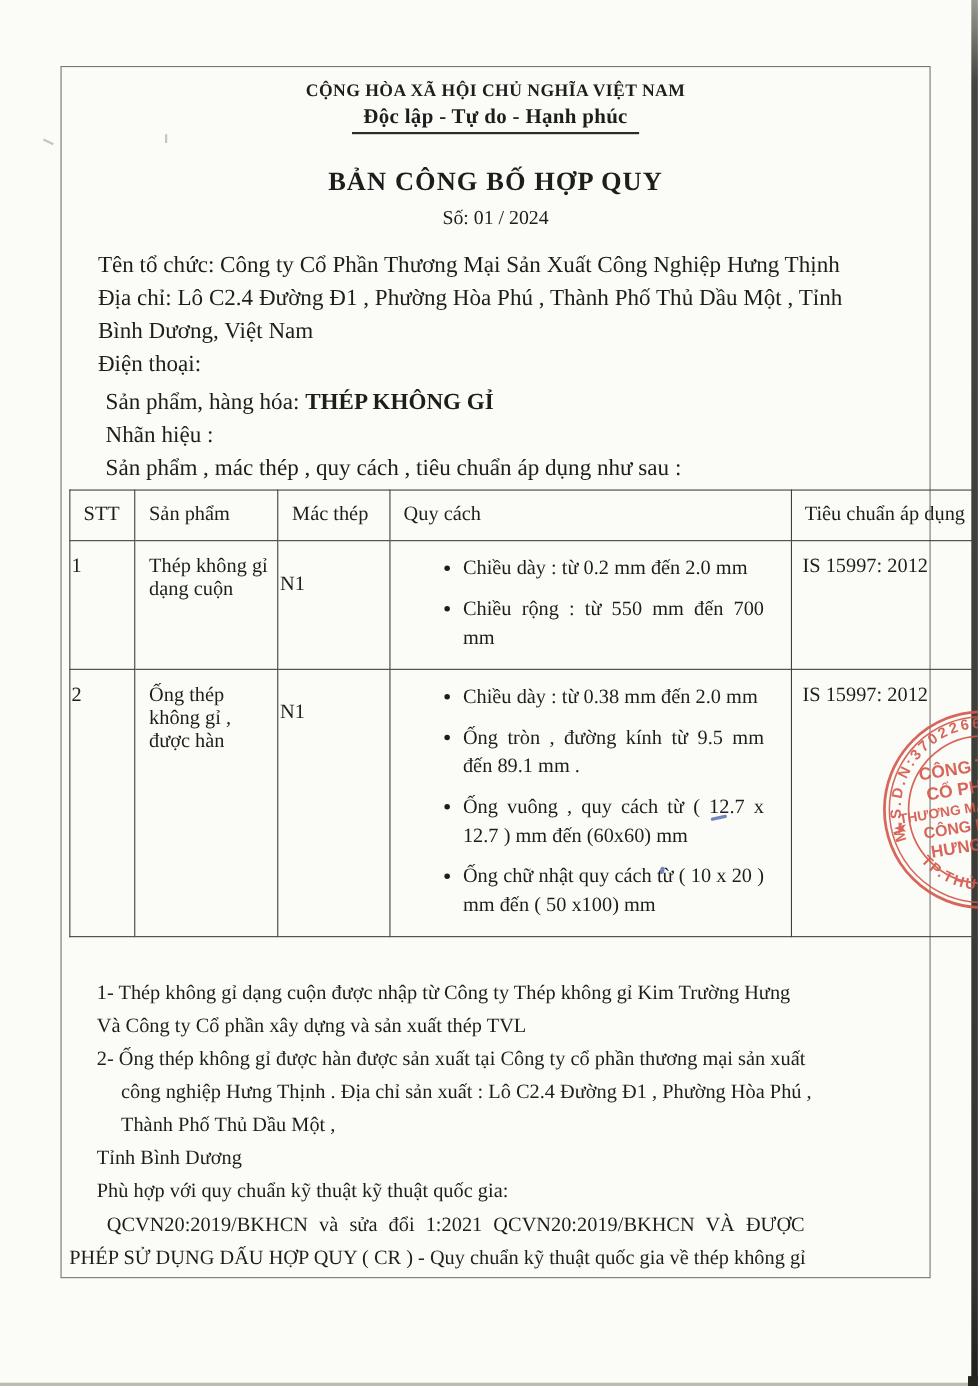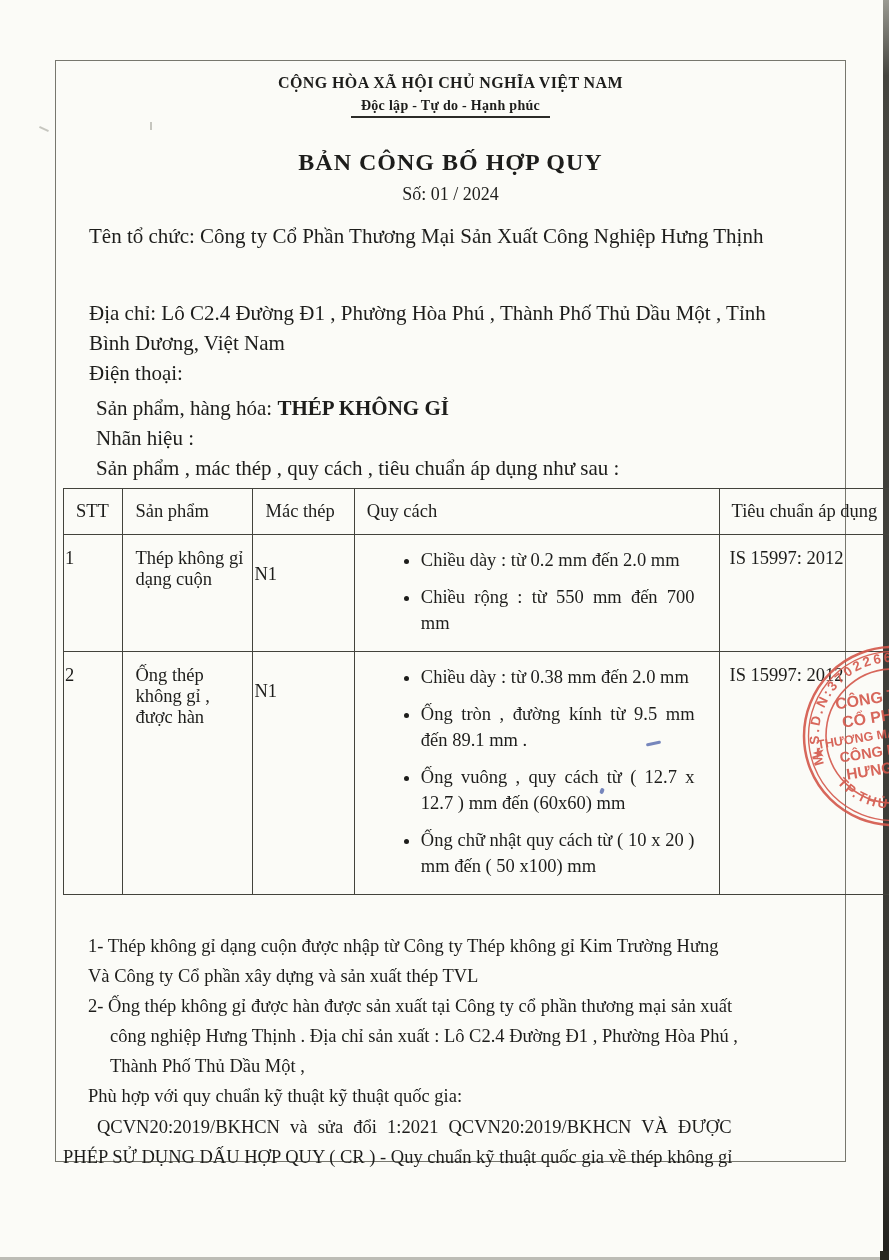--- a/index.html
+++ b/index.html
@@ -15,27 +15,27 @@
   .edge-line-bottom{position:absolute;left:0;bottom:0;width:889px;height:3px;background:#bcbcb5;}
   .corner-dot{position:absolute;right:0;bottom:0;width:9px;height:9px;background:#26261f;}
   .speck{position:absolute;background:#9a9a92;opacity:.55;}
 
   
   .frame{position:absolute;left:55px;top:60px;width:789px;height:1100px;border:1px solid #77776e;}
 
   .center{text-align:center;}
   .h1{font-size:16px;font-weight:bold;letter-spacing:.4px;margin-top:13px;}
   .motto-wrap{margin-top:4px;}
-  .motto{display:inline-block;font-size:14px;font-weight:bold;
+  .motto{display:inline-block;font-size:19px;font-weight:bold;
     border-bottom:2px solid #2b2b28;padding:0 10px 2px 10px;letter-spacing:.3px;}
   .doc-title{font-size:24px;font-weight:bold;letter-spacing:1px;margin-top:31px;}
   .doc-no{font-size:18px;margin-top:8px;}
 
   .info{margin:16px 24px 0 33px;font-size:21px;line-height:30px;}
-  .preline{white-space:pre-line;margin-top:47px;}
+  .preline{white-space:pre-line;}
   .indent7{margin-left:7px;}
   .phone-line{margin-bottom:5px;}
   .bold{font-weight:bold;}
 
   table.spec{border-collapse:collapse;margin:5px 0 0 7px;width:856px;font-size:18.5px;}
   table.spec th, table.spec td{border:1px solid #43433c;vertical-align:top;text-align:left;font-weight:normal;}
   table.spec th{padding:12px 8px 12px 12px;}
   th.th-stt{text-align:left;padding-left:10px;}
   td.stt{text-align:center;padding-top:13px;}
   td.sp{padding:13px 9px 0 12px;text-align:justify;}
@@ -132,20 +132,21 @@
       </tr>
     </tbody>
   </table>
 
   <div class="notes">
     <div class="note-item">1- Thép không gỉ dạng cuộn được nhập từ Công ty Thép không gỉ Kim Trường Hưng
 Và Công ty Cổ phần xây dựng và sản xuất thép TVL</div>
     <div class="note-item hanging">2- Ống thép không gỉ được hàn được sản xuất tại Công ty cổ phần thương mại sản xuất
 công nghiệp Hưng Thịnh . Địa chỉ sản xuất : Lô C2.4 Đường Đ1 , Phường Hòa Phú ,
 Thành Phố Thủ Dầu Một ,</div>
+    <div>Tỉnh Bình Dương</div>
     <div>Phù hợp với quy chuẩn kỹ thuật kỹ thuật quốc gia:</div>
     <div class="regulation">QCVN20:2019/BKHCN và sửa đổi 1:2021 QCVN20:2019/BKHCN VÀ ĐƯỢC
 PHÉP SỬ DỤNG DẤU HỢP QUY ( CR ) -  Quy chuẩn kỹ thuật quốc gia về thép không gỉ</div>
   </div>
 
 </div>
 
 <div class="stamp">
   <svg width="200" height="194" viewBox="0 0 200 194" xmlns="http://www.w3.org/2000/svg" style="font-family:'Liberation Sans',sans-serif;">
     <g stroke="#d4574b" fill="none">

